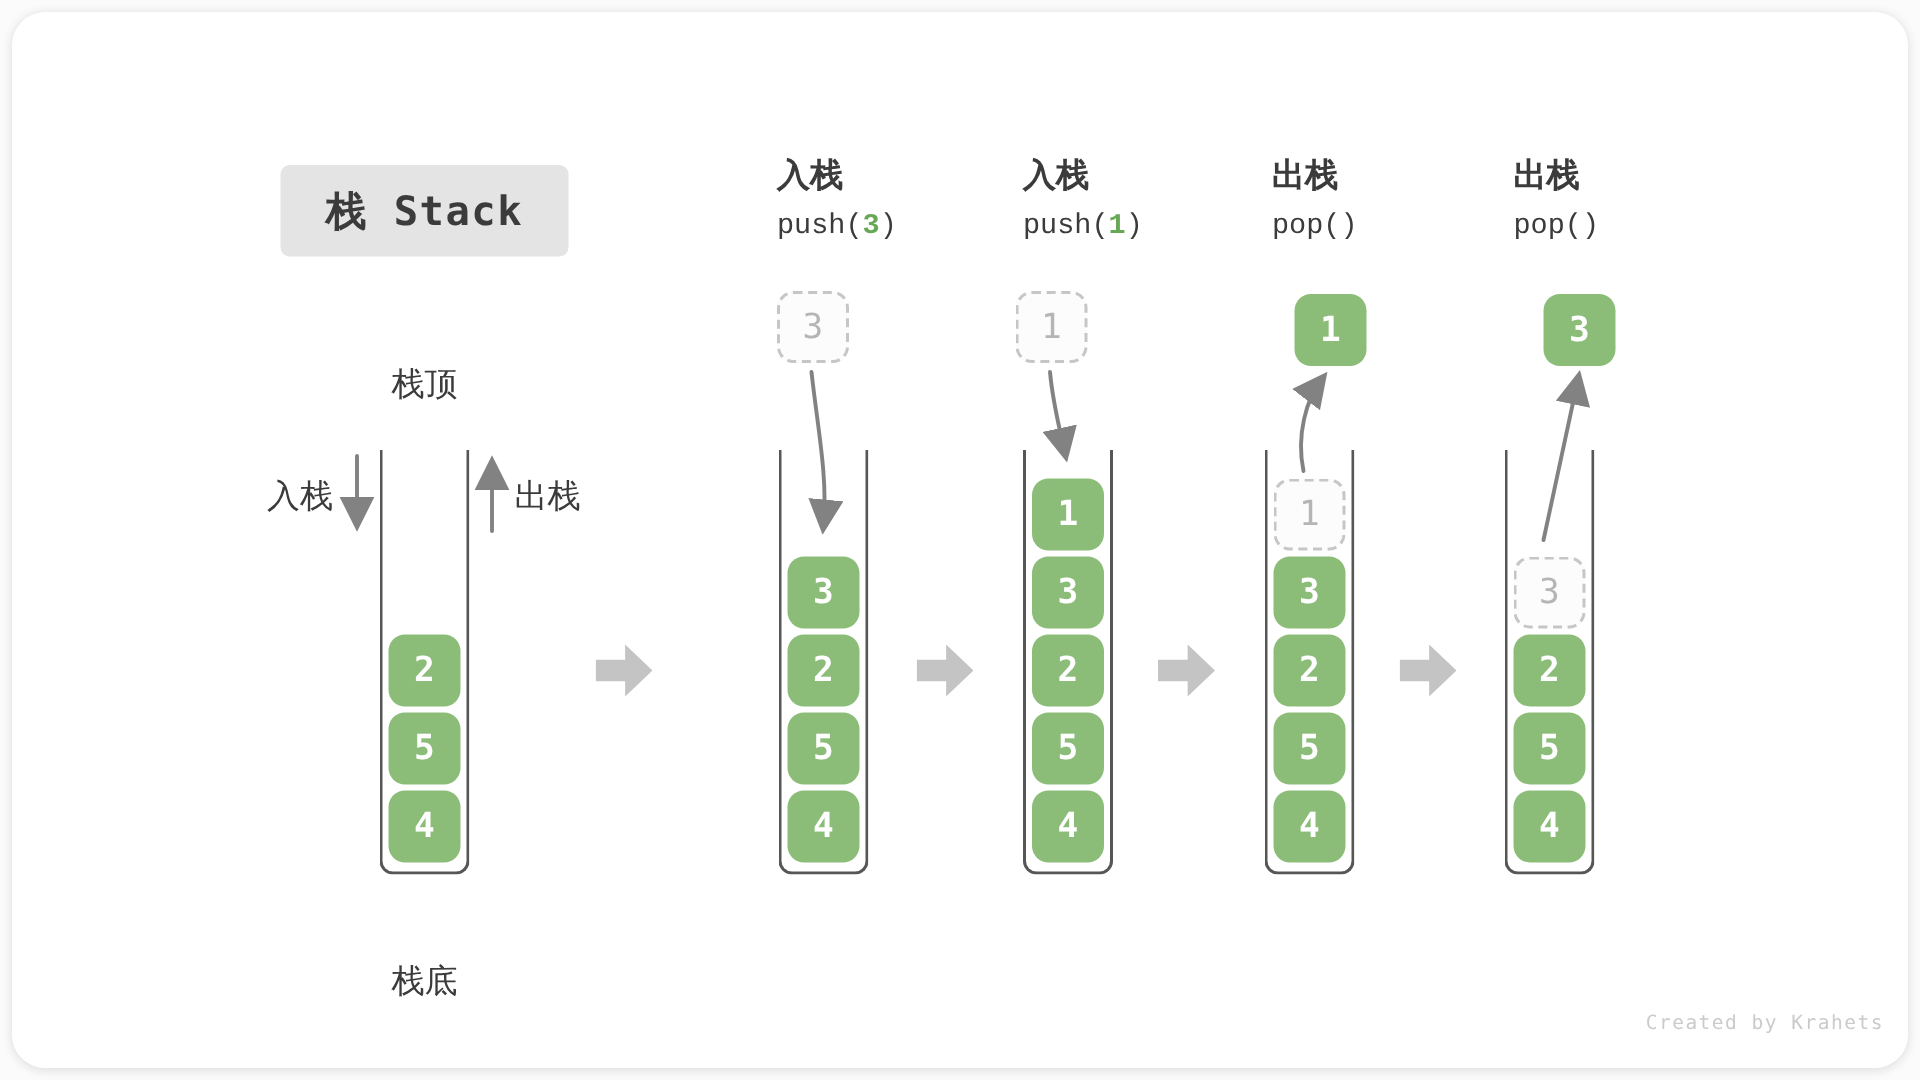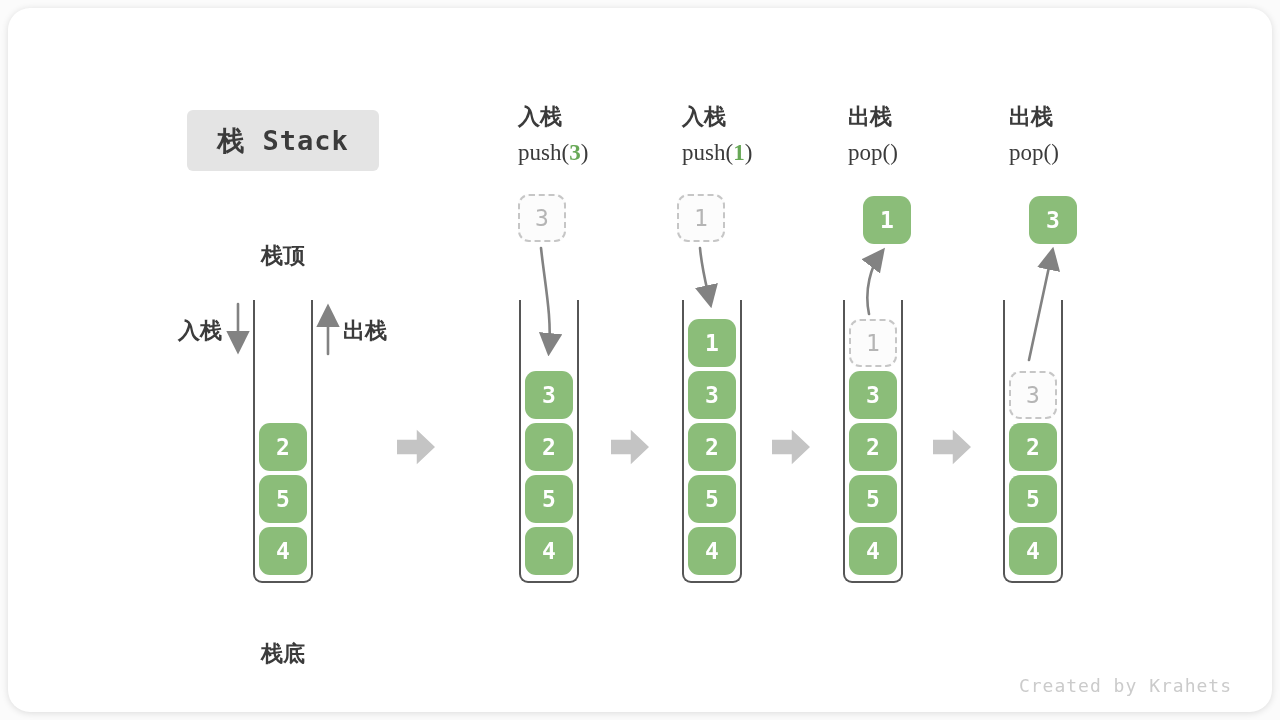--- a/index.html
+++ b/index.html
@@ -24,26 +24,26 @@
   
   .title-box{position:absolute;left:187px;top:110px;width:192px;height:61px;
     background:var(--title-bg);border-radius:6px;display:flex;align-items:center;
     justify-content:center;}
   .title-box span{font-family:"DejaVu Sans Mono",monospace;font-size:27px;
     font-weight:600;color:var(--text-dark);letter-spacing:1px;}
 
   
   .op{position:absolute;top:106px;width:160px;}
   .op .cjk{font-size:22px;font-weight:700;color:var(--text-dark);line-height:1;}
-  .op .code{margin-top:13px;font-family:Liberation Serif, serif;
-    font-size:23px;font-weight:500;color:var(--text-dark);line-height:1;}
+  .op .code{margin-top:13px;font-family:Liberation Mono, monospace;
+    font-size:19px;font-weight:500;color:var(--text-dark);line-height:1;}
   .op .code .arg{color:var(--arg-green);font-weight:700;}
 
   
-  .side-label{position:absolute;font-size:22px;font-weight:700;
+  .side-label{position:absolute;font-size:22px;font-weight:400;
     color:var(--text-dark);line-height:1;}
 
   
   .stack{position:absolute;top:300px;width:60px;height:283px;
     border-left:2px solid var(--wall-gray);border-right:2px solid var(--wall-gray);
     border-bottom:2px solid var(--wall-gray);border-radius:0 0 9px 9px;
     display:flex;flex-direction:column;justify-content:flex-end;align-items:center;
     gap:4px;padding-bottom:6px;background:transparent;}
   .block{width:48px;height:48px;border-radius:11px;background:var(--block-green);
     color:#ffffff;display:flex;align-items:center;justify-content:center;
@@ -65,22 +65,22 @@
     background:var(--flow-arrow-gray);
     clip-path:polygon(0 30%,52% 30%,52% 2%,100% 50%,52% 98%,52% 70%,0 70%);}
 
   
   #arrows{position:absolute;left:0;top:0;width:1280px;height:720px;
     pointer-events:none;}
   #arrows path.curve,#arrows line{stroke:var(--arrow-gray);stroke-width:2.6;
     fill:none;stroke-linecap:round;}
   .arrowhead{fill:var(--arrow-gray);}
 
-  .watermark{position:absolute;right:48px;top:675px;
-    font-family:"DejaVu Sans Mono",monospace;font-size:18px;
+  .watermark{position:absolute;right:24px;top:675px;
+    font-family:"DejaVu Sans Mono",monospace;font-size:13px;
     color:var(--watermark-gray);letter-spacing:1px;}
 </style>
 </head>
 <body>
 
 <div id="stage">
   <div class="card"></div>
 
   <div class="title-box">
     <span>栈 Stack</span>

